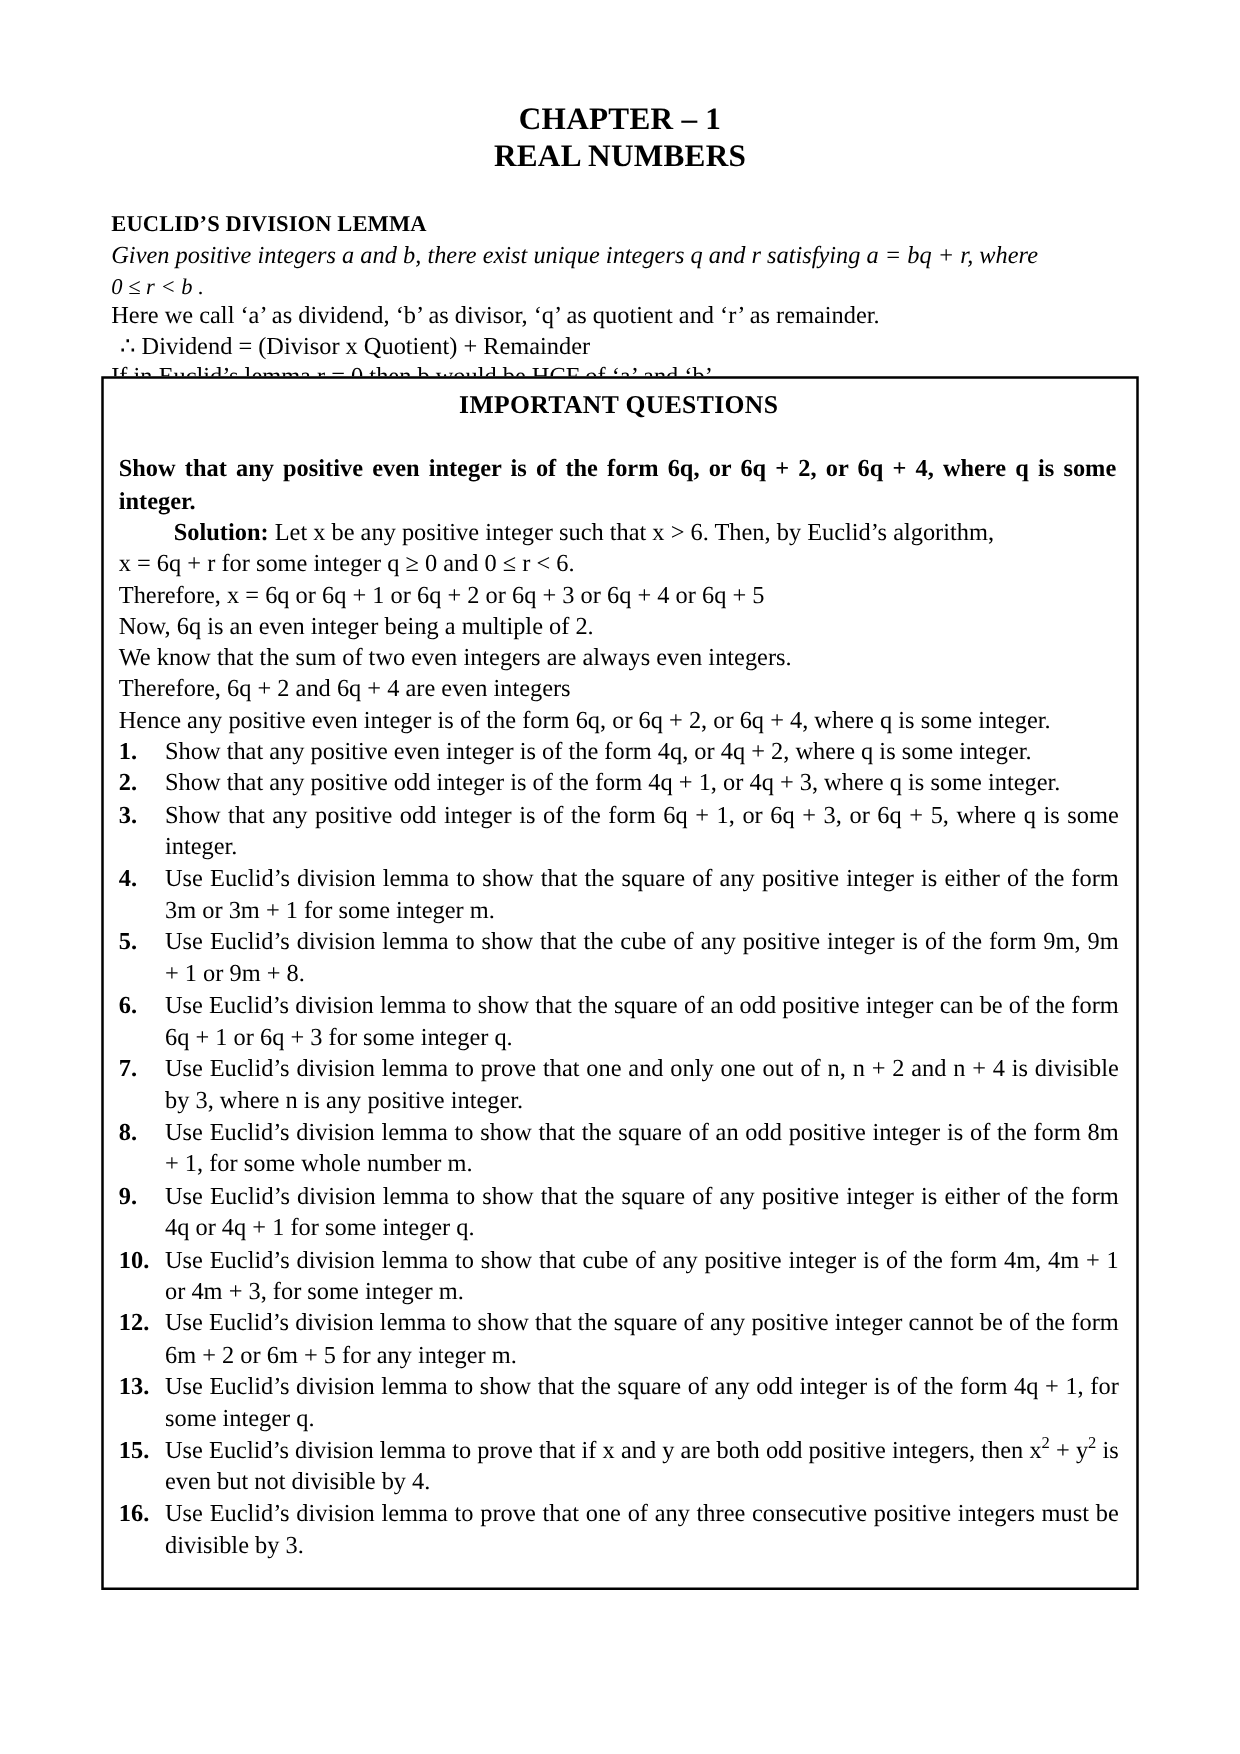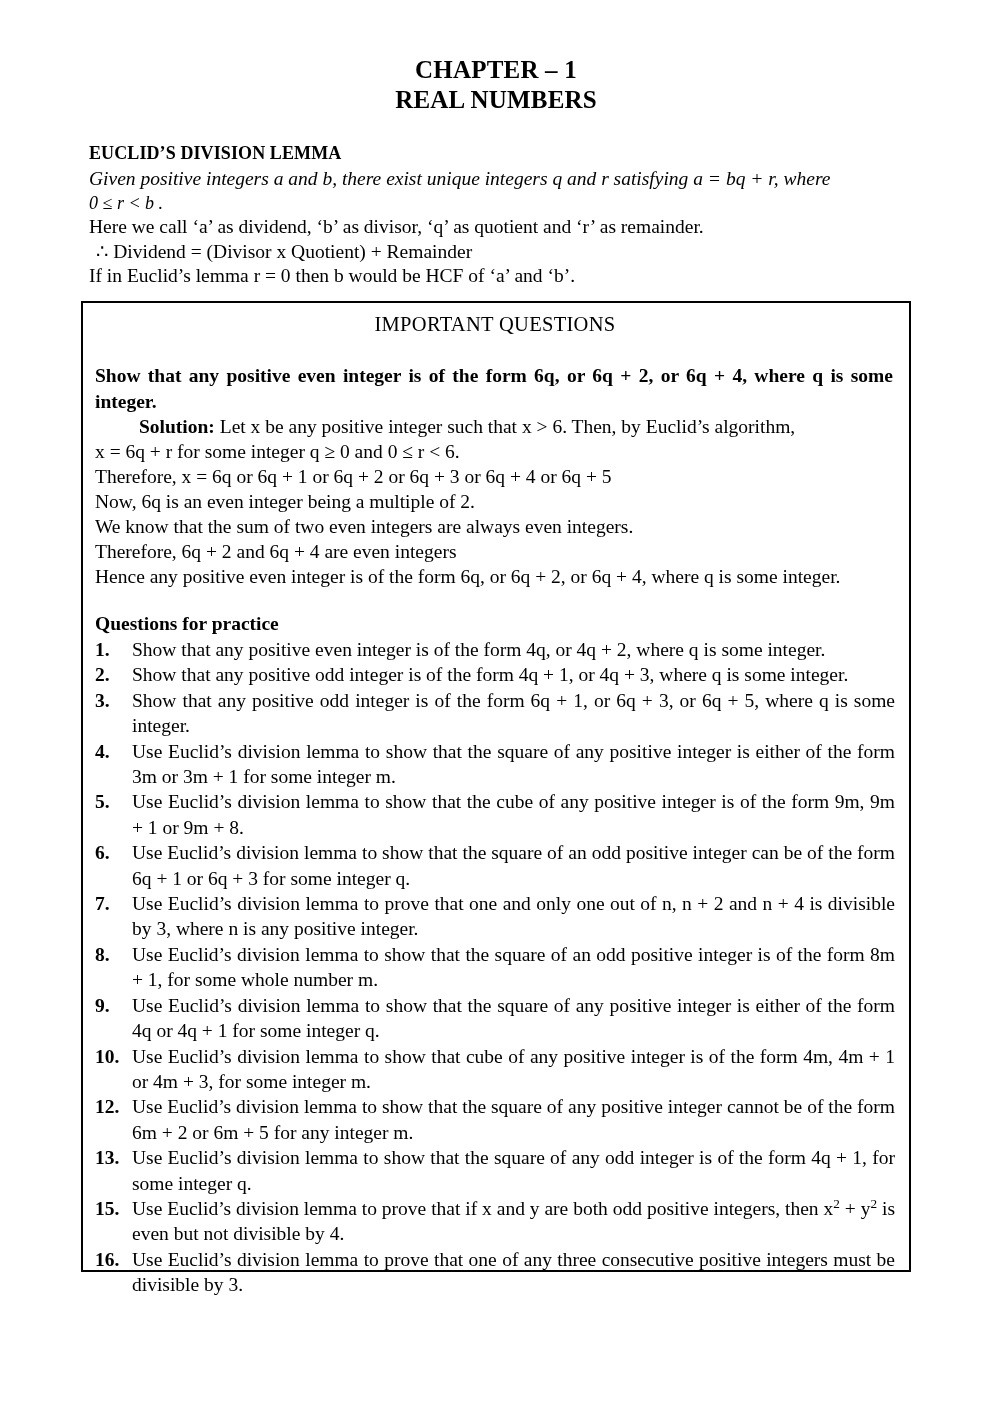--- a/index.html
+++ b/index.html
@@ -23,21 +23,21 @@
     background: #ffffff;
   }
 
   
   .doc-title {
     text-align: center;
     font-weight: bold;
     font-size: 25px;
     line-height: 30px;
     letter-spacing: 0.2px;
-    padding-top: 55px;
+    padding-top: 81px;
   }
   .doc-title .line2 { display: block; }
 
   
   .intro {
     margin: 0 89px 0 89px;
     padding-top: 26px;
     font-size: 19.5px;
     line-height: 24.5px;
   }
@@ -70,21 +70,21 @@
     height: 971px;
     border: 2px solid #000000;
     box-sizing: border-box;
     background: #ffffff;
   }
   .qbox-inner {
     padding: 8px 14px 0 12px;
   }
   .qbox-title {
     text-align: center;
-    font-weight: normal;
+    font-weight: bold;
     font-size: 20.5px;
     line-height: 26px;
     letter-spacing: 0.3px;
     margin-bottom: 26px;
   }
 
   
   .worked-q {
     font-weight: bold;
     font-size: 19.5px;
@@ -159,21 +159,20 @@
       <p class="worked-q">Show that any positive even integer is of the form 6q, or 6q + 2, or 6q + 4, where q is some integer.</p>
 
       <p class="sol-line"><span class="sol-label">Solution:</span><span> Let x be any positive integer such that x &gt; 6. Then, by Euclid’s algorithm,</span></p>
       <p class="sol-line">x = 6q + r for some integer q ≥ 0 and 0 ≤ r &lt; 6.</p>
       <p class="sol-line">Therefore, x = 6q or 6q + 1 or 6q + 2 or 6q + 3 or 6q + 4 or 6q + 5</p>
       <p class="sol-line">Now, 6q is an even integer being a multiple of 2.</p>
       <p class="sol-line">We know that the sum of two even integers are always even integers.</p>
       <p class="sol-line">Therefore, 6q + 2 and 6q + 4 are even integers</p>
       <p class="sol-line">Hence any positive even integer is of the form 6q, or 6q + 2, or 6q + 4, where q is some integer.</p>
 
-      <div class="practice-heading">Questions for practice</div>
 
       <ol class="practice">
         <li><span class="num">1.</span><span>Show that any positive even integer is of the form 4q, or 4q + 2, where q is some integer.</span></li>
         <li><span class="num">2.</span><span>Show that any positive odd integer is of the form 4q + 1, or 4q + 3, where q is some integer.</span></li>
         <li><span class="num">3.</span><span>Show that any positive odd integer is of the form 6q + 1, or 6q + 3, or 6q + 5, where q is some integer.</span></li>
         <li><span class="num">4.</span><span>Use Euclid’s division lemma to show that the square of any positive integer is either of the form 3m or 3m + 1 for some integer m.</span></li>
         <li><span class="num">5.</span><span>Use Euclid’s division lemma to show that the cube of any positive integer is of the form 9m, 9m + 1 or 9m + 8.</span></li>
         <li><span class="num">6.</span><span>Use Euclid’s division lemma to show that the square of an odd positive integer can be of the form 6q + 1 or 6q + 3 for some integer q.</span></li>
         <li><span class="num">7.</span><span>Use Euclid’s division lemma to prove that one and only one out of n, n + 2 and n + 4 is divisible by 3, where n is any positive integer.</span></li>
         <li><span class="num">8.</span><span>Use Euclid’s division lemma to show that the square of an odd positive integer is of the form 8m + 1, for some whole number m.</span></li>

